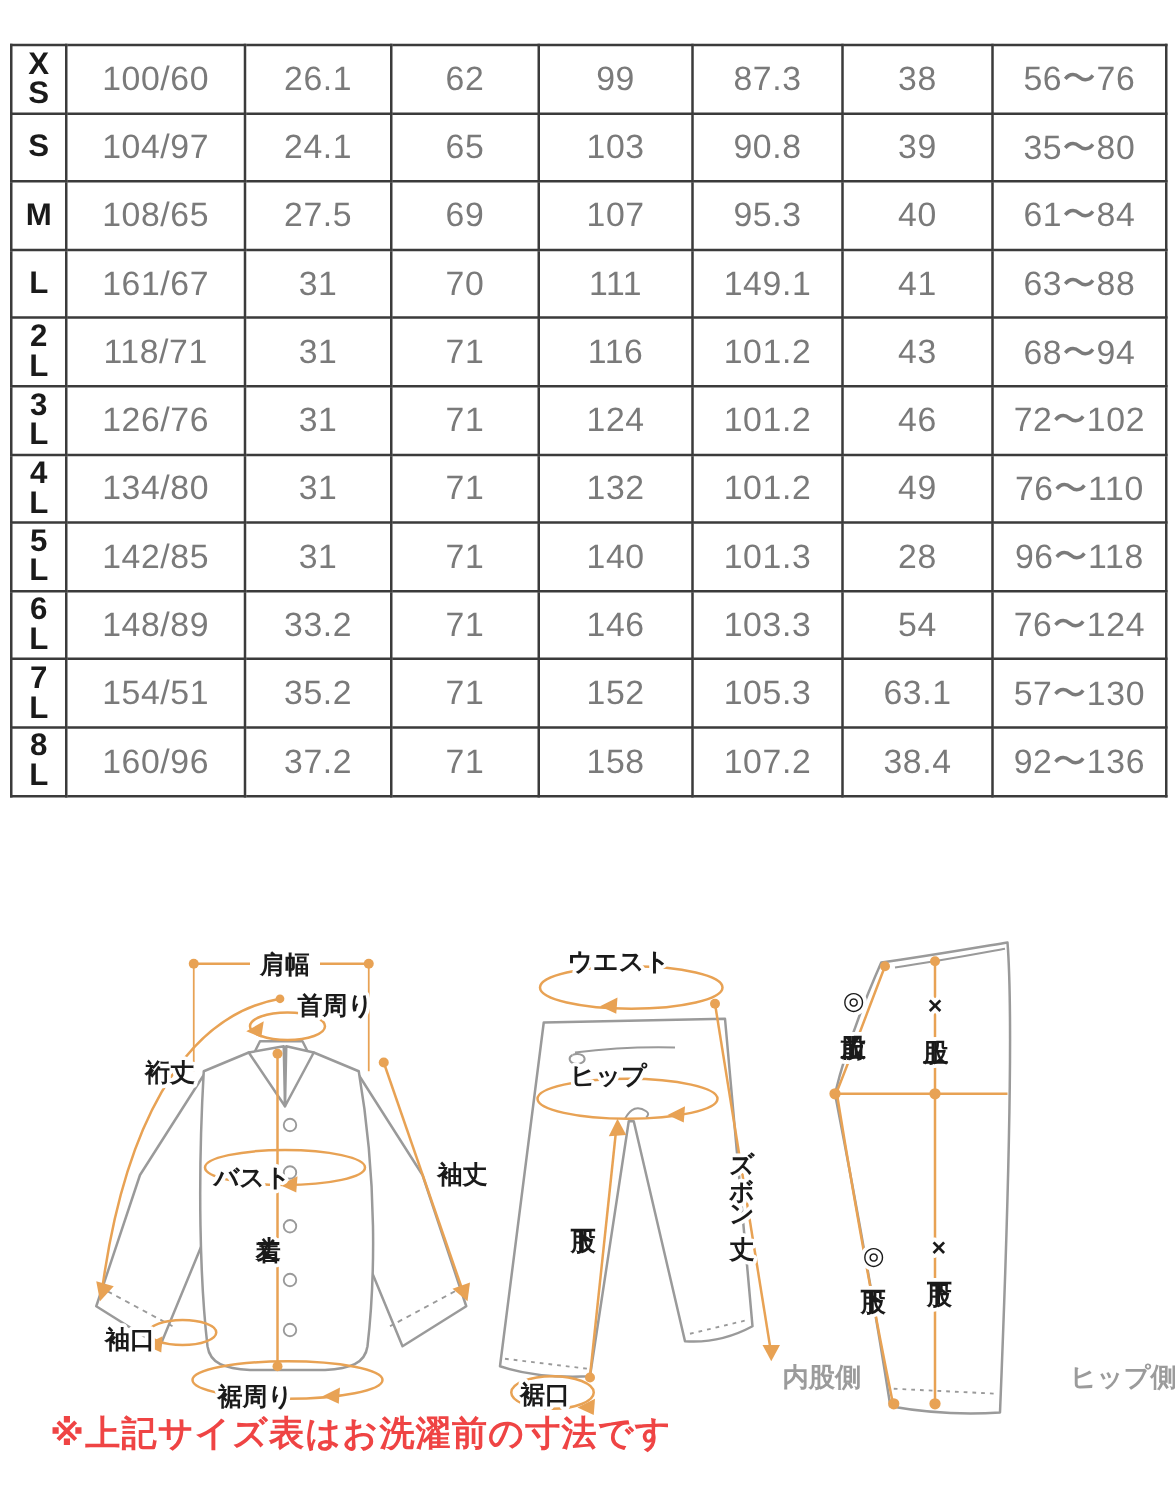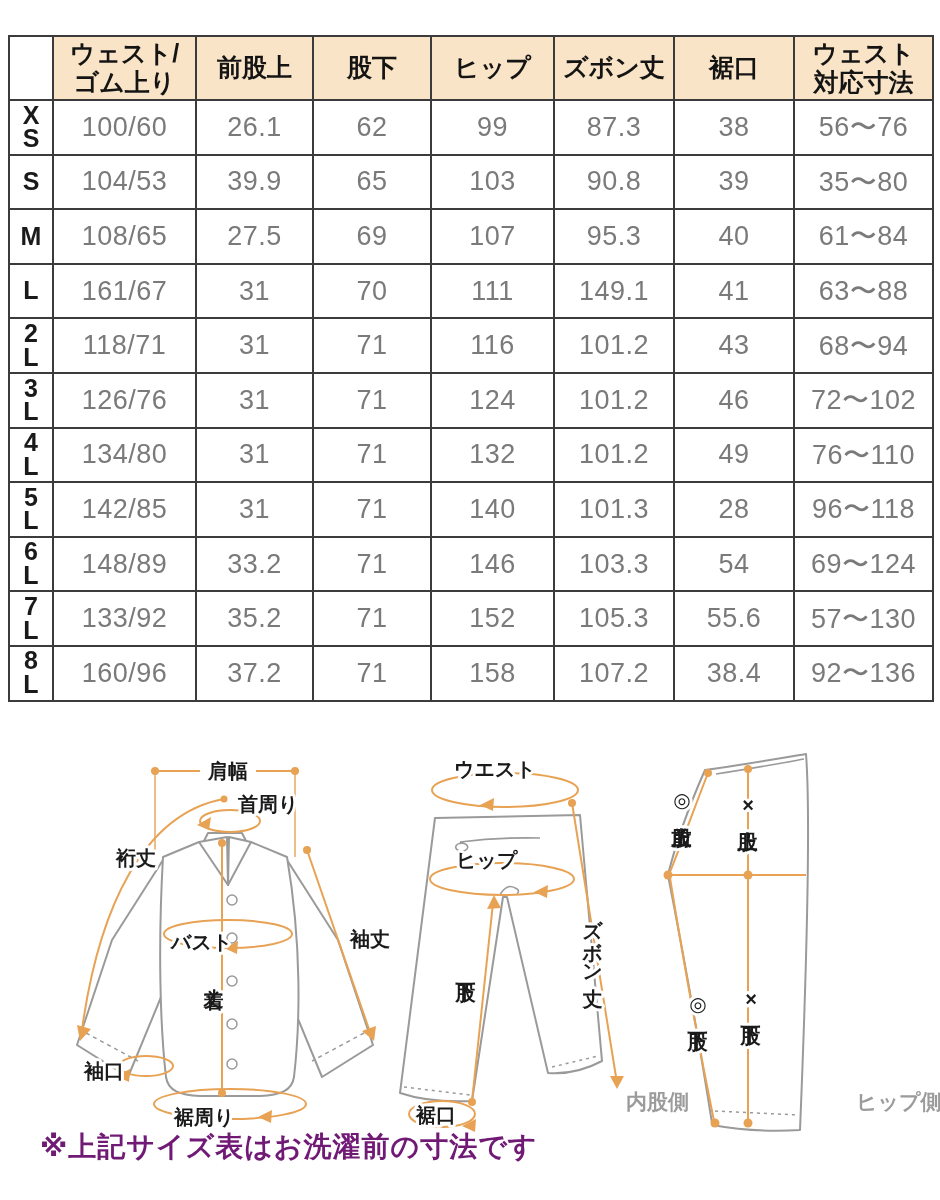--- a/index.html
+++ b/index.html
@@ -35,65 +35,53 @@
   .lbl text {
     font-family:"Liberation Sans","DejaVu Sans",sans-serif;
     font-size:20px; font-weight:600; fill:#1a1a1a;
   }
   text.halo { paint-order:stroke; stroke:#ffffff; stroke-width:6px; stroke-linejoin:round; }
   text.vtext { writing-mode:vertical-rl; text-orientation:upright; }
   text.side-note { fill:#9b9b9b; font-size:21px; }
   
   .wash-note {
     position:absolute; left:40px; top:1128px;
-    font-size:28px; font-weight:600; color:#701a75; letter-spacing:1px;
+    font-size:28px; font-weight:600; color:#ef4444; letter-spacing:1px;
   }
 </style>
 </head>
 <body>
 
 <table class="size-table">
   <colgroup>
     <col style="width:44px">
       <col style="width:143px">
       <col style="width:117px">
       <col style="width:118px">
     <col style="width:123px">
       <col style="width:120px">
       <col style="width:120px">
       <col style="width:139px">
   </colgroup>
   <tbody>
-      <tr>
-    <th class="corner"></th>
-    <th class="h">ウェスト/
-ゴム上り</th>
-    <th class="h">前股上</th>
-    <th class="h">股下</th>
-    <th class="h">ヒップ</th>
-    <th class="h">ズボン丈</th>
-    <th class="h">裾口</th>
-    <th class="h">ウェスト
-対応寸法</th>
-  </tr>
   <tr class="data">
     <td class="size">X
 S</td>
     <td class="val">100/60</td>
     <td class="val">26.1</td>
     <td class="val">62</td>
     <td class="val">99</td>
     <td class="val">87.3</td>
     <td class="val">38</td>
     <td class="val">56〜76</td>
   </tr>
   <tr class="data">
     <td class="size">S</td>
-    <td class="val">104/53</td>
-    <td class="val">39.9</td>
+    <td class="val">104/97</td>
+    <td class="val">24.1</td>
     <td class="val">65</td>
     <td class="val">103</td>
     <td class="val">90.8</td>
     <td class="val">39</td>
     <td class="val">35〜80</td>
   </tr>
   <tr class="data">
     <td class="size">M</td>
     <td class="val">108/65</td>
     <td class="val">27.5</td>
@@ -159,31 +147,31 @@
   </tr>
   <tr class="data">
     <td class="size">6
 L</td>
     <td class="val">148/89</td>
     <td class="val">33.2</td>
     <td class="val">71</td>
     <td class="val">146</td>
     <td class="val">103.3</td>
     <td class="val">54</td>
-    <td class="val">69〜124</td>
+    <td class="val">76〜124</td>
   </tr>
   <tr class="data">
     <td class="size">7
 L</td>
-    <td class="val">133/92</td>
+    <td class="val">154/51</td>
     <td class="val">35.2</td>
     <td class="val">71</td>
     <td class="val">152</td>
     <td class="val">105.3</td>
-    <td class="val">55.6</td>
+    <td class="val">63.1</td>
     <td class="val">57〜130</td>
   </tr>
   <tr class="data">
     <td class="size">8
 L</td>
     <td class="val">160/96</td>
     <td class="val">37.2</td>
     <td class="val">71</td>
     <td class="val">158</td>
     <td class="val">107.2</td>

